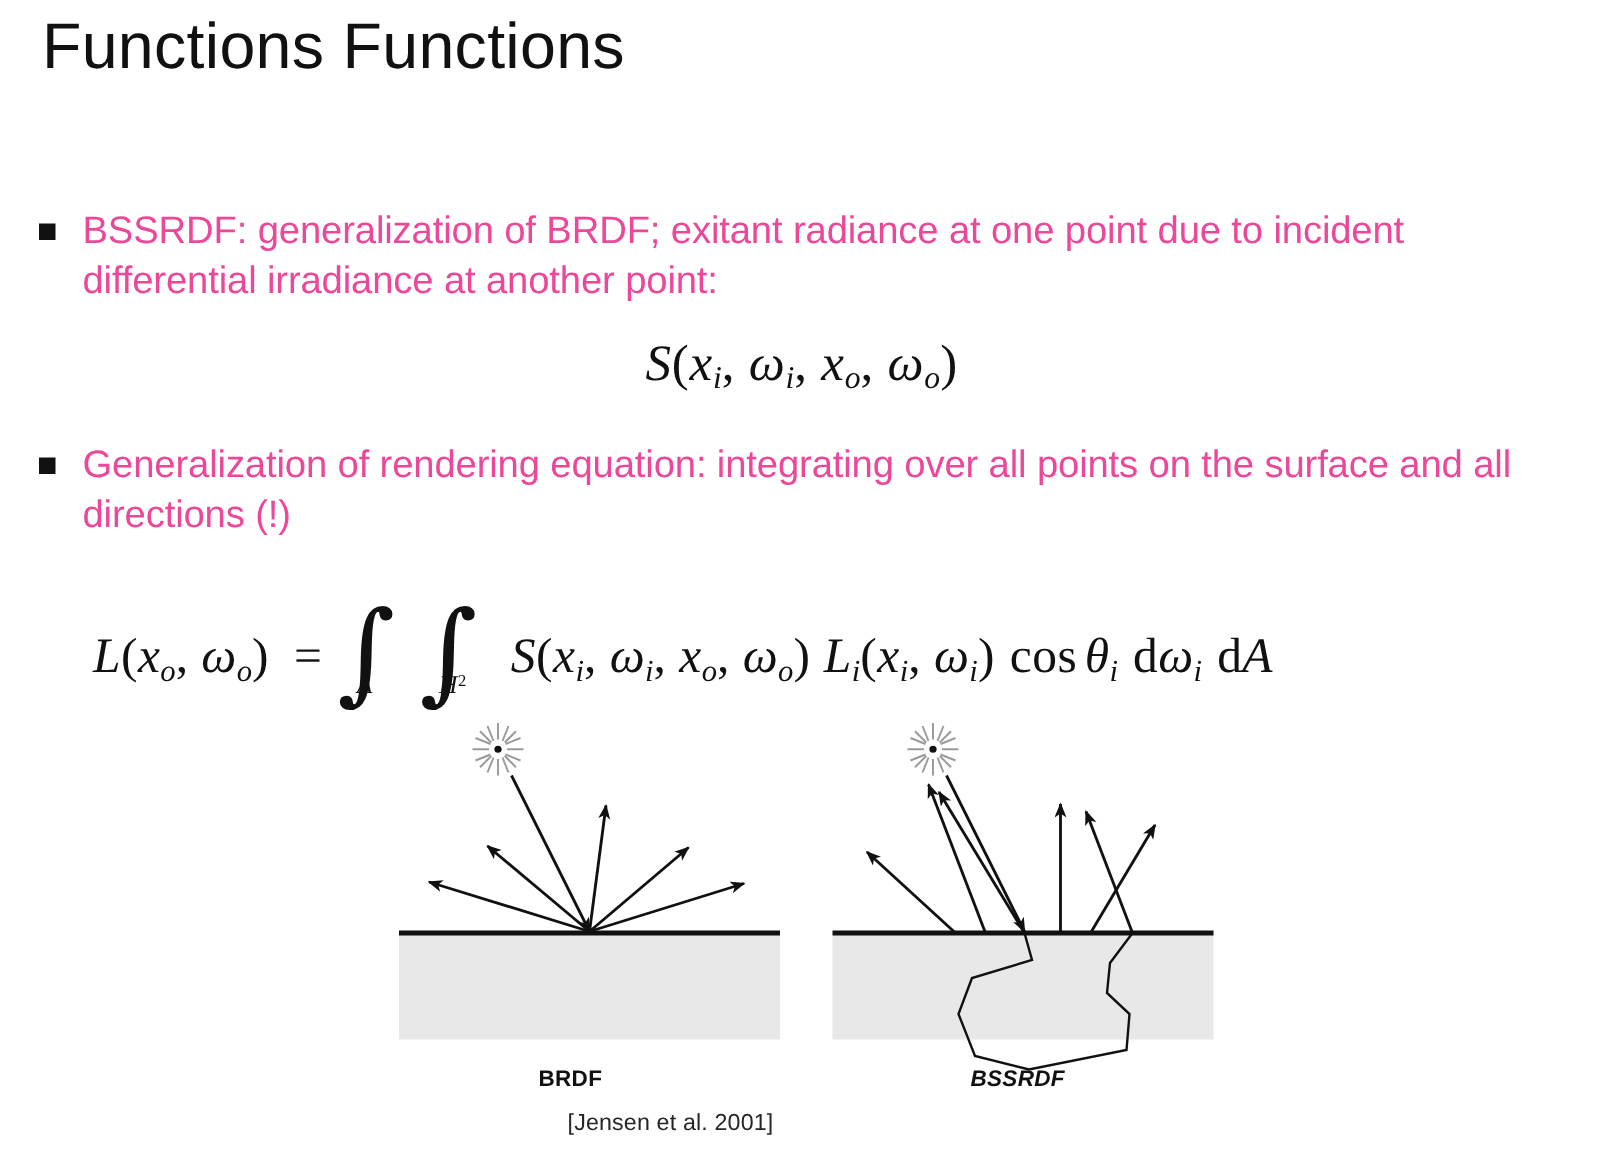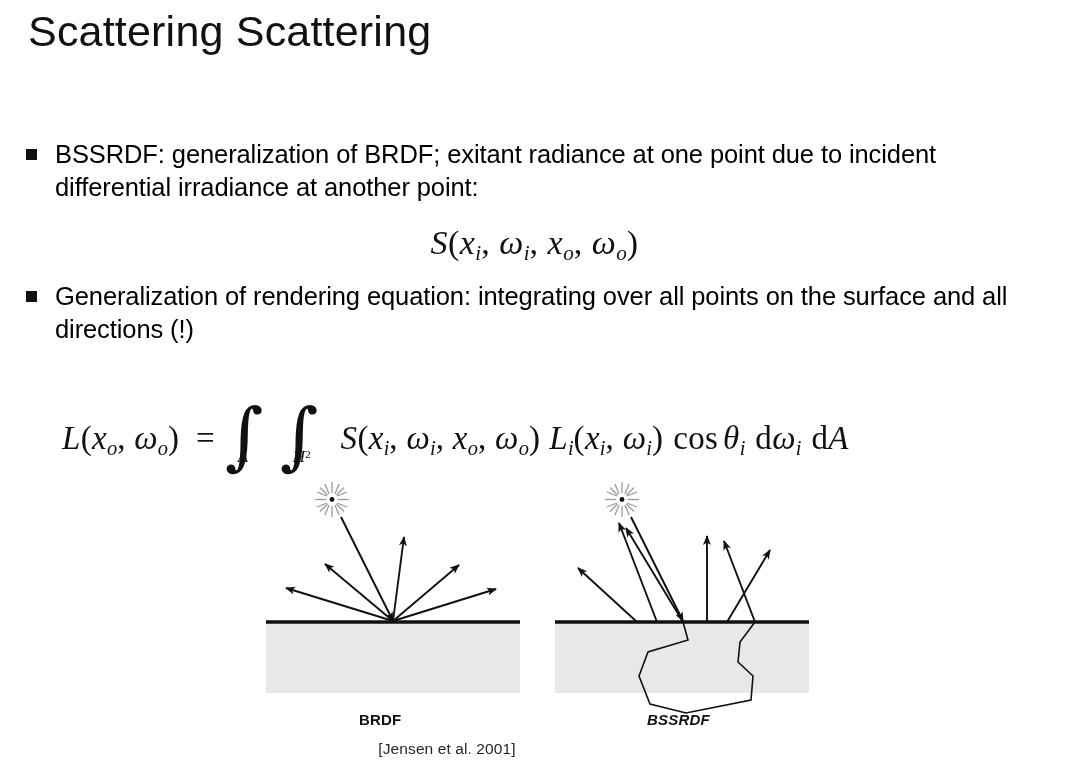--- a/index.html
+++ b/index.html
@@ -29,39 +29,39 @@
     white-space: nowrap;
   }
 
   
   .bullet-block {
     position: absolute;
     left: 26px;
     width: 1010px;
   }
   #bullet-1 { top: 138px; }
-  #bullet-2 { top: 280px; }
+  #bullet-2 { top: 294px; }
 
   .bullet-row {
     display: flex;
     align-items: flex-start;
   }
   .bullet-marker {
     width: 11px;
     height: 11px;
     background: #111111;
     flex: 0 0 auto;
     margin-top: 11px;
     margin-right: 18px;
   }
   .bullet-text {
     font-size: 25.5px;
     line-height: 33px;
     font-weight: 400;
-    color: #000000;
+    color: #ec4899;
     letter-spacing: -0.1px;
   }
 
   
   .math {
     font-family: "Liberation Serif", "DejaVu Serif", serif;
     color: #111111;
   }
   .mi { font-style: italic; }
   .mup { font-style: normal; }
@@ -143,21 +143,21 @@
     width: 894px;
     text-align: center;
     font-size: 15.5px;
     color: #262626;
     letter-spacing: 0.1px;
   }
 </style>
 </head>
 <body>
 
-<div id="slide-title">Scattering Scattering</div>
+<div id="slide-title">Functions Functions</div>
 
 <div class="bullet-block" id="bullet-1">
   <div class="bullet-row">
     <span class="bullet-marker"></span>
     <span class="bullet-text">BSSRDF: generalization of BRDF; exitant radiance at one point due to incident differential irradiance at another point:</span>
   </div>
 </div>
 
 <div id="formula-s" class="math">
   <span class="mi">S</span><span class="mup">(</span><span class="mi">x</span><span class="sub">i</span><span class="mup">, </span><span class="mi">ω</span><span class="sub">i</span><span class="mup">, </span><span class="mi">x</span><span class="sub">o</span><span class="mup">, </span><span class="mi">ω</span><span class="sub">o</span><span class="mup">)</span>

